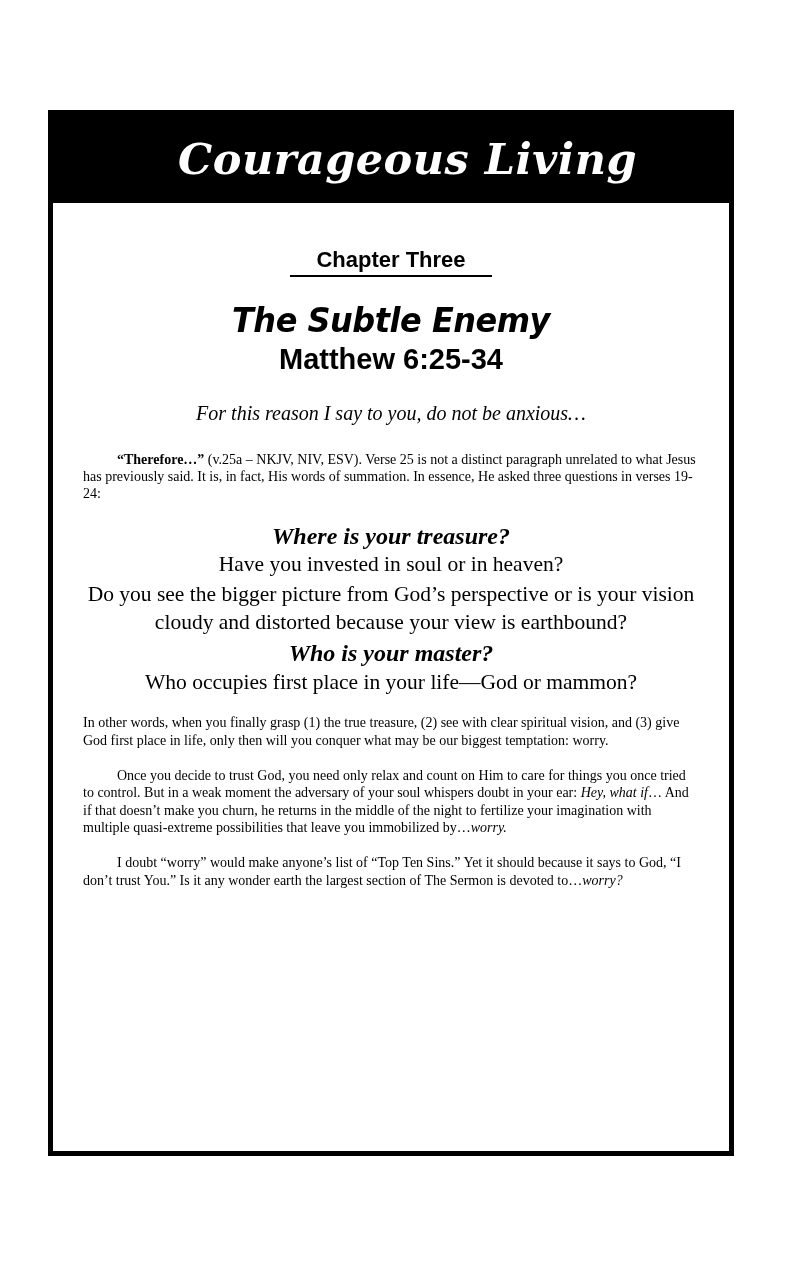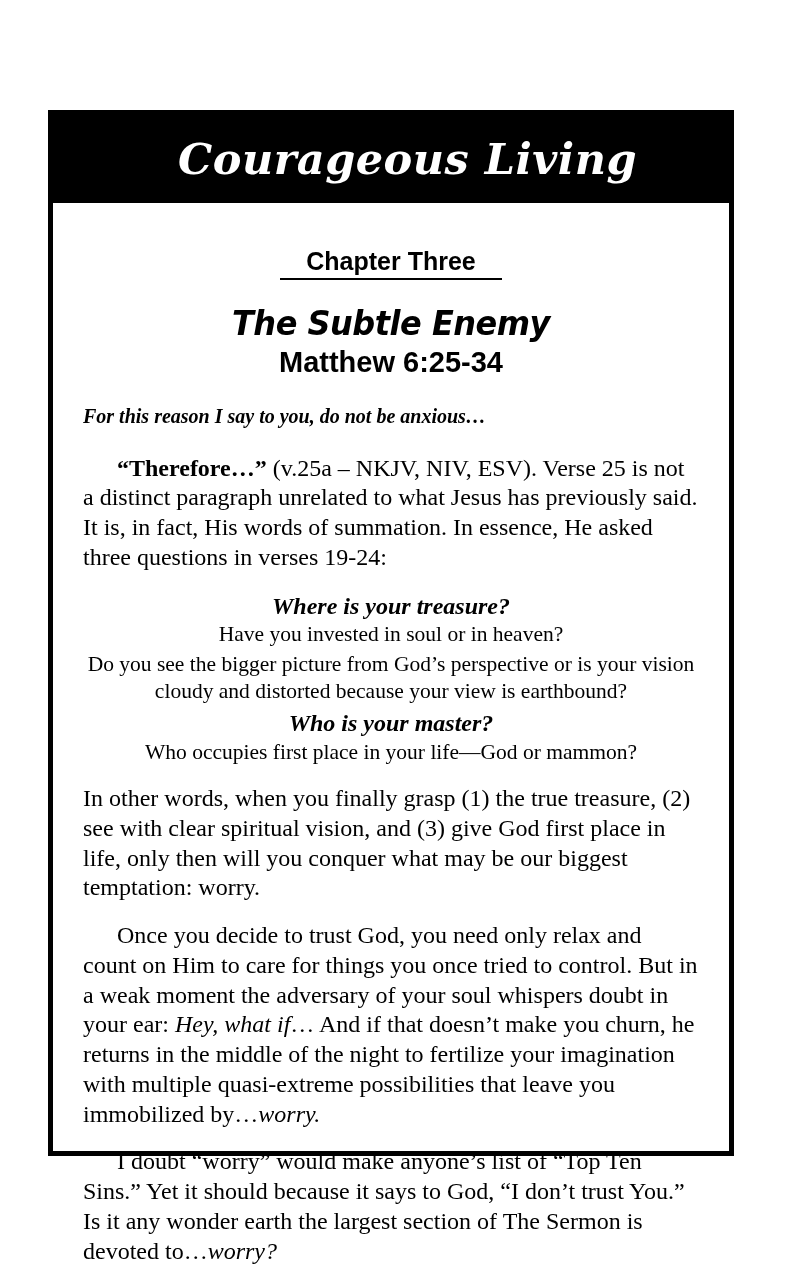--- a/index.html
+++ b/index.html
@@ -58,21 +58,21 @@
   
   .doc-body {
     padding: 22px 30px 10px 30px;
     box-sizing: border-box;
   }
 
   .chapter-label {
     text-align: center;
     font-family: "Liberation Sans", sans-serif;
     font-weight: bold;
-    font-size: 25px;
+    font-size: 22px;
     margin-top: 22px;
     margin-bottom: 26px;
   }
   .chapter-label span.chap-underline {
     border-bottom: 2px solid #000;
     padding: 0 26px 2px 26px;
     display: inline-block;
   }
 
   .chapter-title {
@@ -89,29 +89,28 @@
 
   .chapter-ref {
     text-align: center;
     font-family: "Liberation Sans", sans-serif;
     font-weight: bold;
     font-size: 29px;
     margin: 0 0 26px 0;
   }
 
   .epigraph {
-    text-align: left;
+    text-align: center;
     font-style: italic;
     font-size: 20px;
     margin: 0 0 26px 0;
-    font-weight: bold;
   }
 
   p.para {
-    font-size: 24px;
+    font-size: 14px;
     line-height: 1.24;
     margin: 0 0 18px 0;
     text-align: left;
   }
   p.para.indent {
     text-indent: 34px;
   }
   p.para.noindent {
     text-indent: 0;
   }

